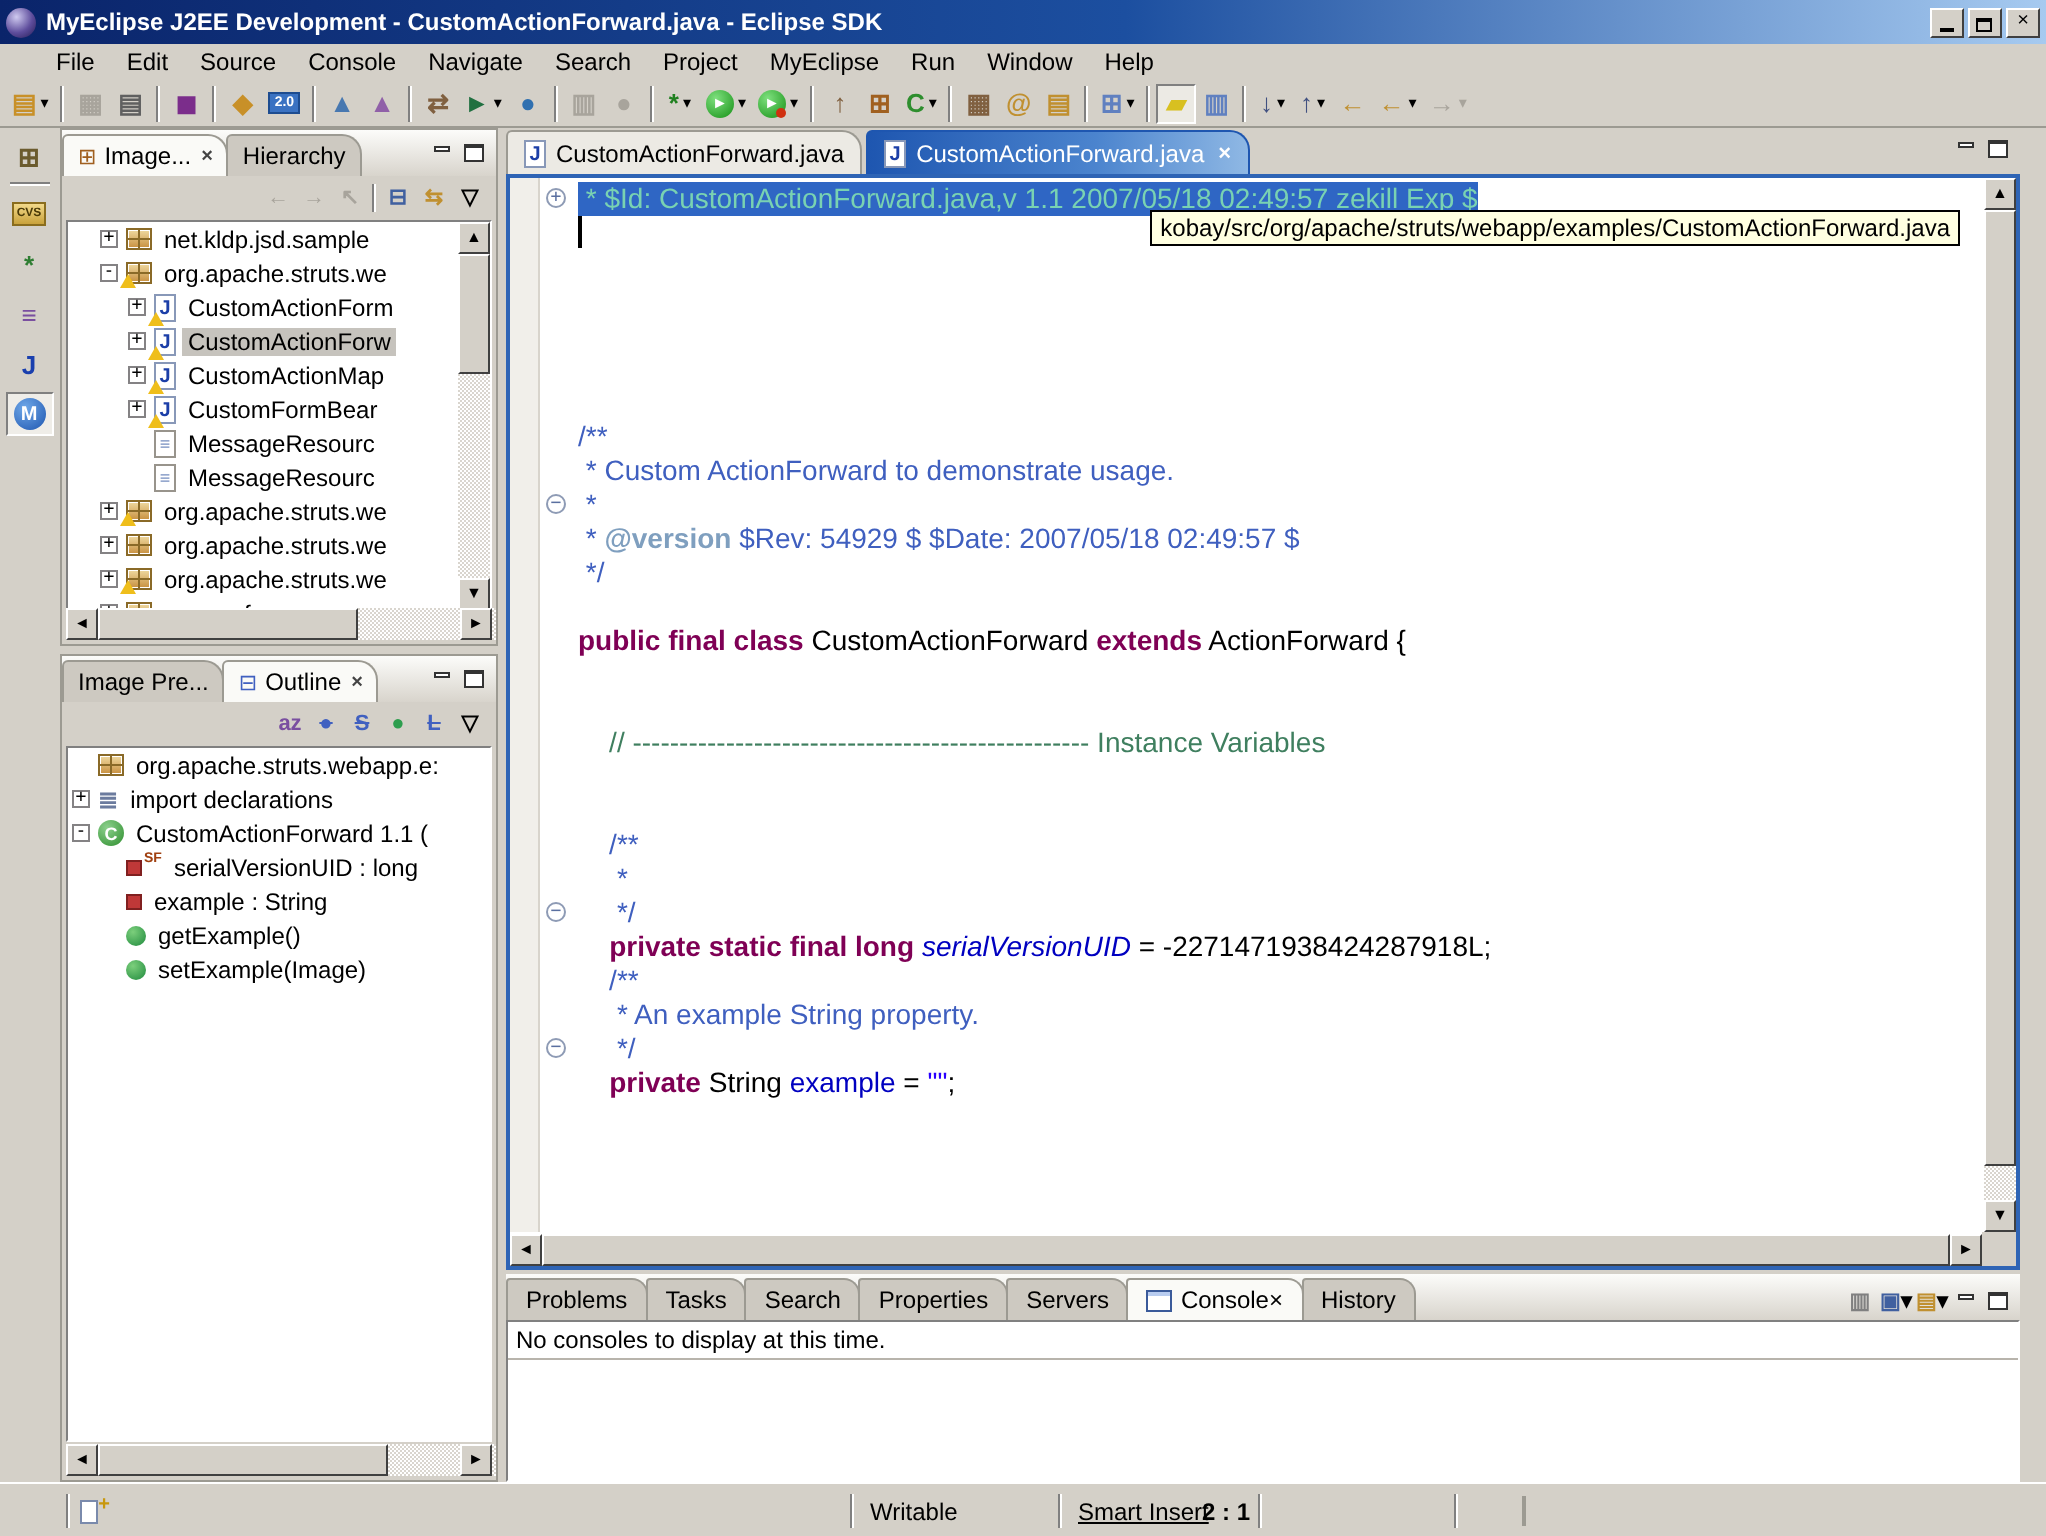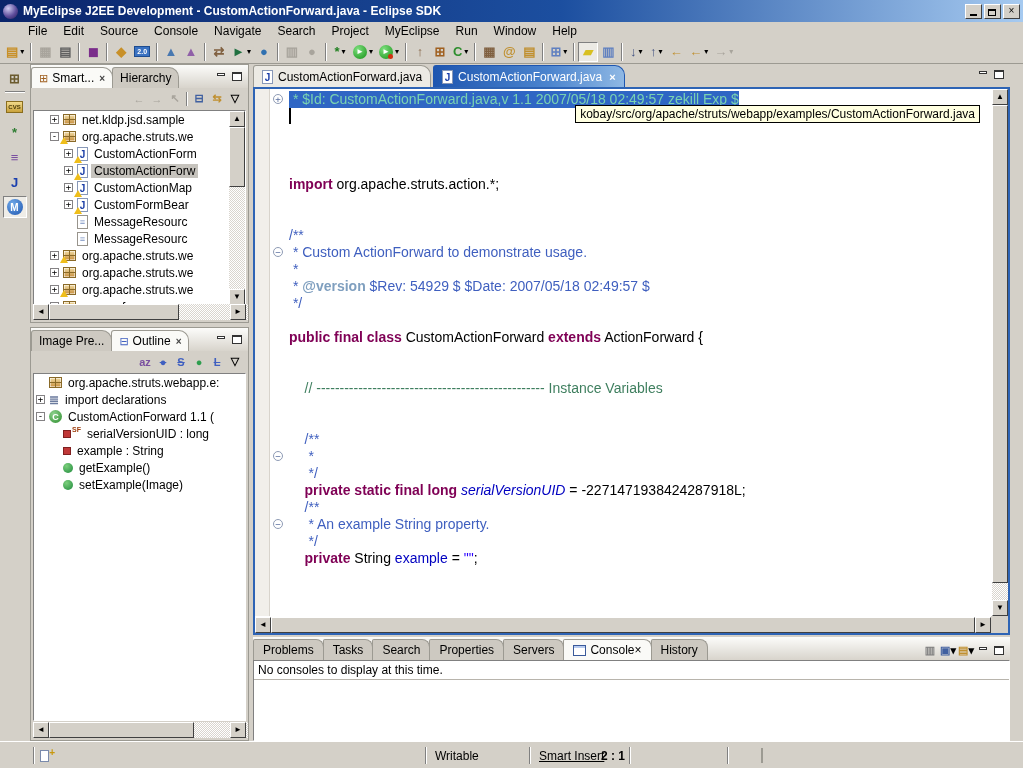--- a/index.html
+++ b/index.html
@@ -355,21 +355,21 @@
     </div>
     <div class="pbtn active">
       <span class="pcircle">M</span>
     </div>
   </div>
 
 <div class="panel" style="left:30px; top:64px; width:219px; height:259px;">
   <div class="vtabs" id="pkgtabs">
       <span class="vtab active">
         <span class="ticon g" style="color: rgb(160, 96, 32); font-size: 11px;">⊞</span>
-        <span>Smart...</span>
+        <span>Image...</span>
         <span class="closex">×</span>
       </span>
       <span class="vtab">
         <span>Hierarchy</span>
       </span>
       <span class="minmax">
         <span class="mmbtn">
           <span class="minbar"></span>
         </span>
         <span class="mmbtn">
@@ -620,21 +620,20 @@
         <span class="foldmark" style="top: 158px;">−</span>
         <span class="foldmark" style="top: 362px;">−</span>
         <span class="foldmark" style="top: 430px;">−</span>
       </div>
     <div class="code" id="codelines">
         <div class="cl lsel"><span class="segwrap"><span class="st-j"> * $Id: CustomActionForward.java,v 1.1 2007/05/18 02:49:57 zekill Exp $</span></span></div>
         <div class="cl"><span class="segwrap"></span></div>
         <div class="cl"><span class="segwrap"></span></div>
         <div class="cl"><span class="segwrap"></span></div>
         <div class="cl"><span class="segwrap"></span></div>
-        <div class="cl"><span class="segwrap"><span class="st-k">import</span><span class="st-p"> org.apache.struts.action.*;</span></span></div>
         <div class="cl"><span class="segwrap"></span></div>
         <div class="cl"><span class="segwrap"></span></div>
         <div class="cl"><span class="segwrap"><span class="st-j">/**</span></span></div>
         <div class="cl"><span class="segwrap"><span class="st-j"> * Custom ActionForward to demonstrate usage.</span></span></div>
         <div class="cl"><span class="segwrap"><span class="st-j"> *</span></span></div>
         <div class="cl"><span class="segwrap"><span class="st-j"> * </span><span class="st-jt">@version</span><span class="st-j"> $Rev: 54929 $ $Date: 2007/05/18 02:49:57 $</span></span></div>
         <div class="cl"><span class="segwrap"><span class="st-j"> */</span></span></div>
         <div class="cl"><span class="segwrap"></span></div>
         <div class="cl"><span class="segwrap"><span class="st-k">public final class</span><span class="st-p"> CustomActionForward </span><span class="st-k">extends</span><span class="st-p"> ActionForward {</span></span></div>
         <div class="cl"><span class="segwrap"></span></div>

